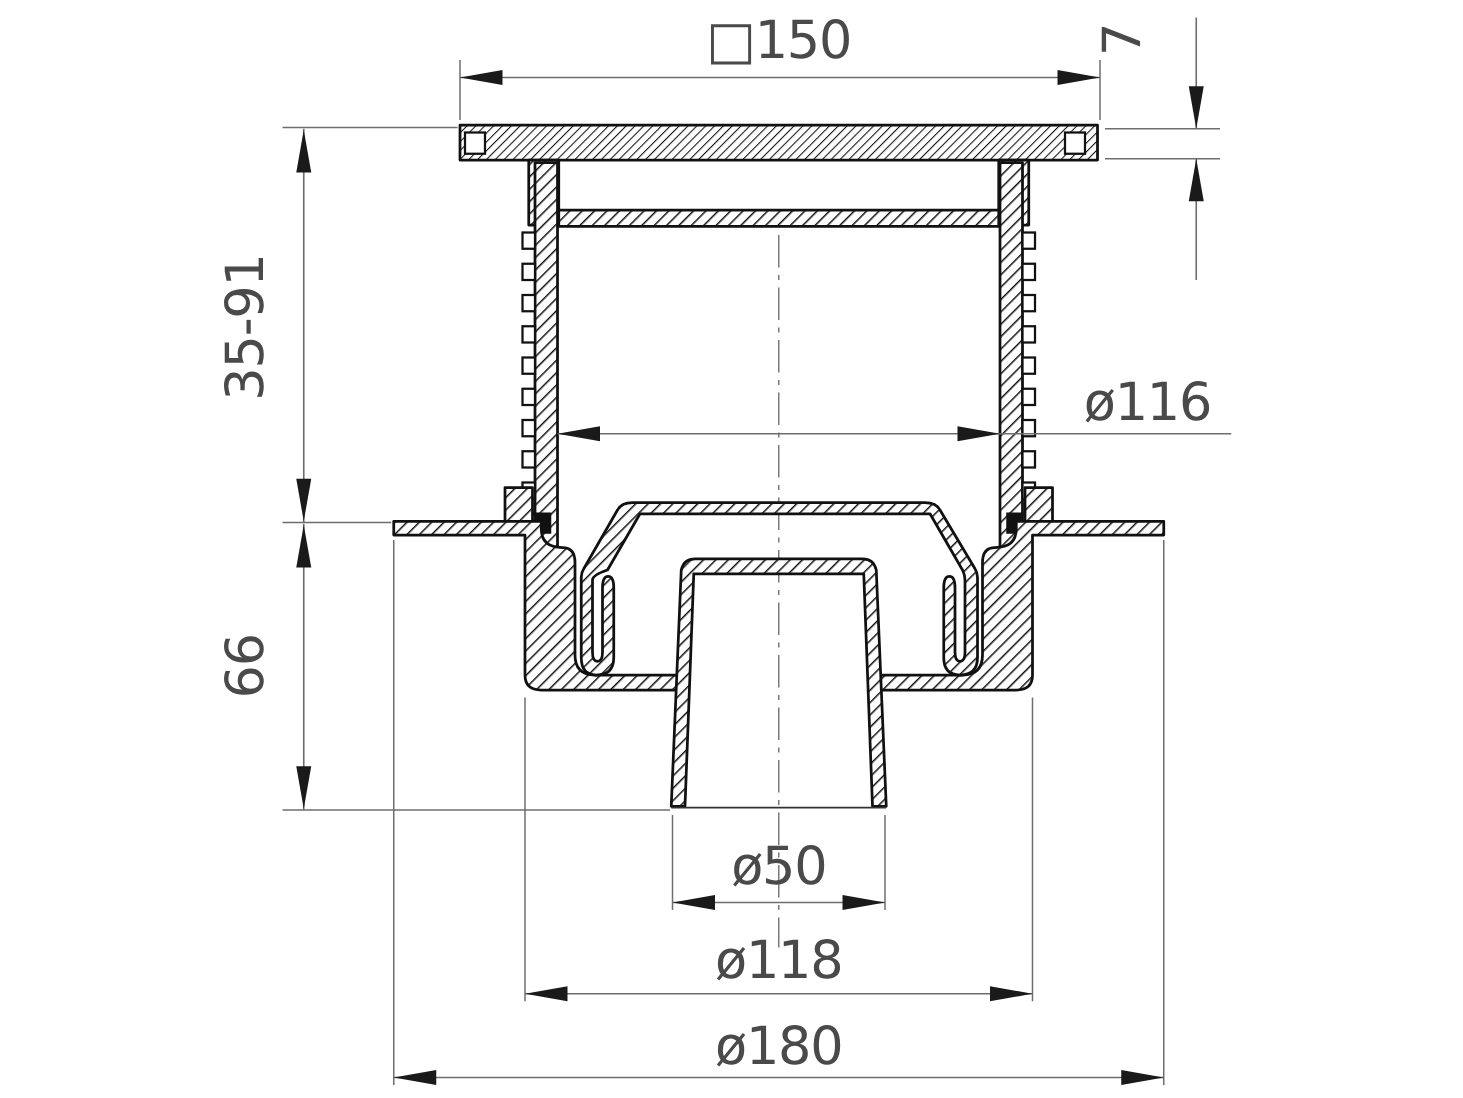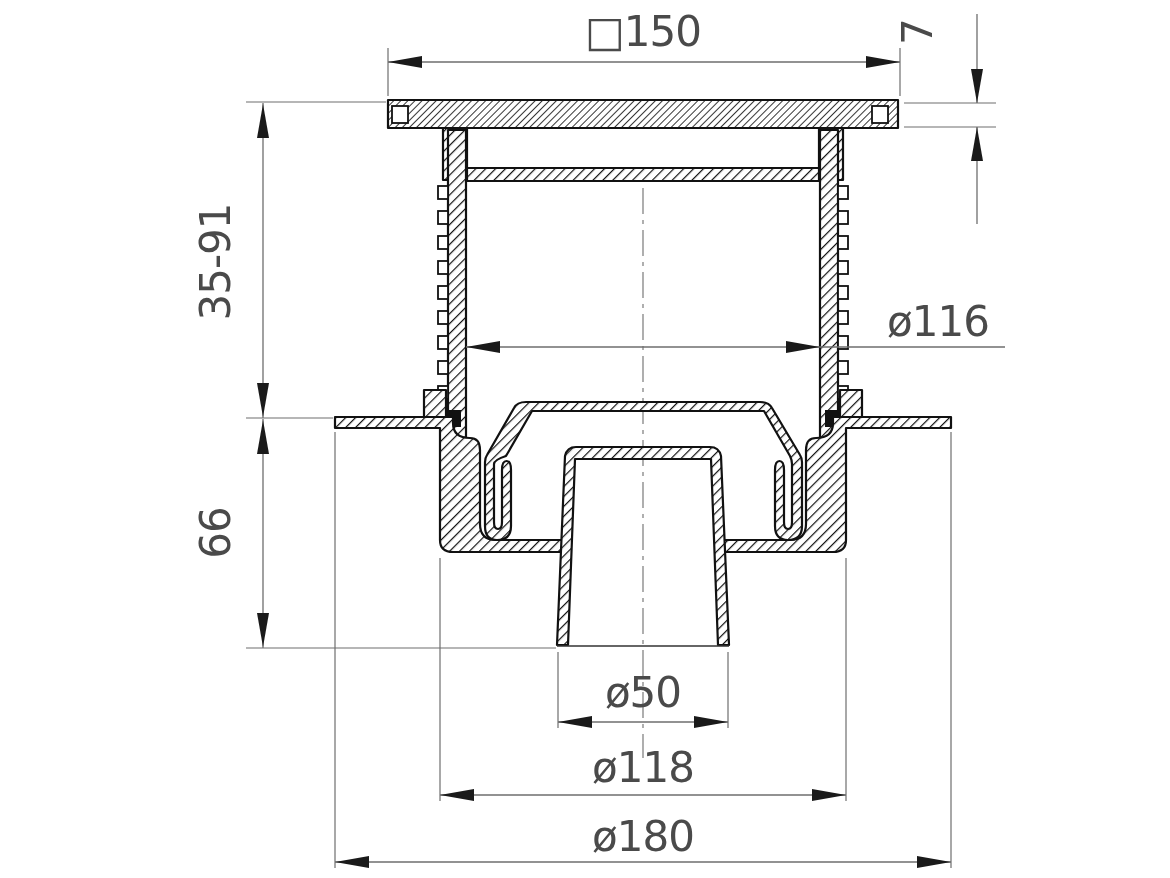--- a/index.html
+++ b/index.html
@@ -1,17 +1,17 @@
 <!DOCTYPE html>
 <html><head>
 <meta charset="utf-8">
 <style>
   html,body{margin:0;padding:0;background:#fff;}
   .stage{width:1066px;height:878px;background:#ffffff;position:relative;overflow:hidden;
-         font-family:"DejaVu Sans", sans-serif;margin-left:20px;}
+         font-family:"DejaVu Sans", sans-serif;}
   svg{display:block;}
   .dim-line{stroke:#6e6e6e;stroke-width:1.3;fill:none;}
   .ext-line{stroke:#6e6e6e;stroke-width:1.2;fill:none;}
   .arrow{fill:#1a1a1a;stroke:none;}
   .part{stroke:#111111;stroke-width:2.2;stroke-linejoin:round;}
   .part-thin{stroke:#111111;stroke-width:1.8;}
   .dim-text{font-family:"DejaVu Sans", sans-serif;font-size:42px;letter-spacing:-1px;}
   .centerline{stroke:#7a7a7a;stroke-width:1.2;stroke-dasharray:26 6 4 6;}
 </style>
 </head>

